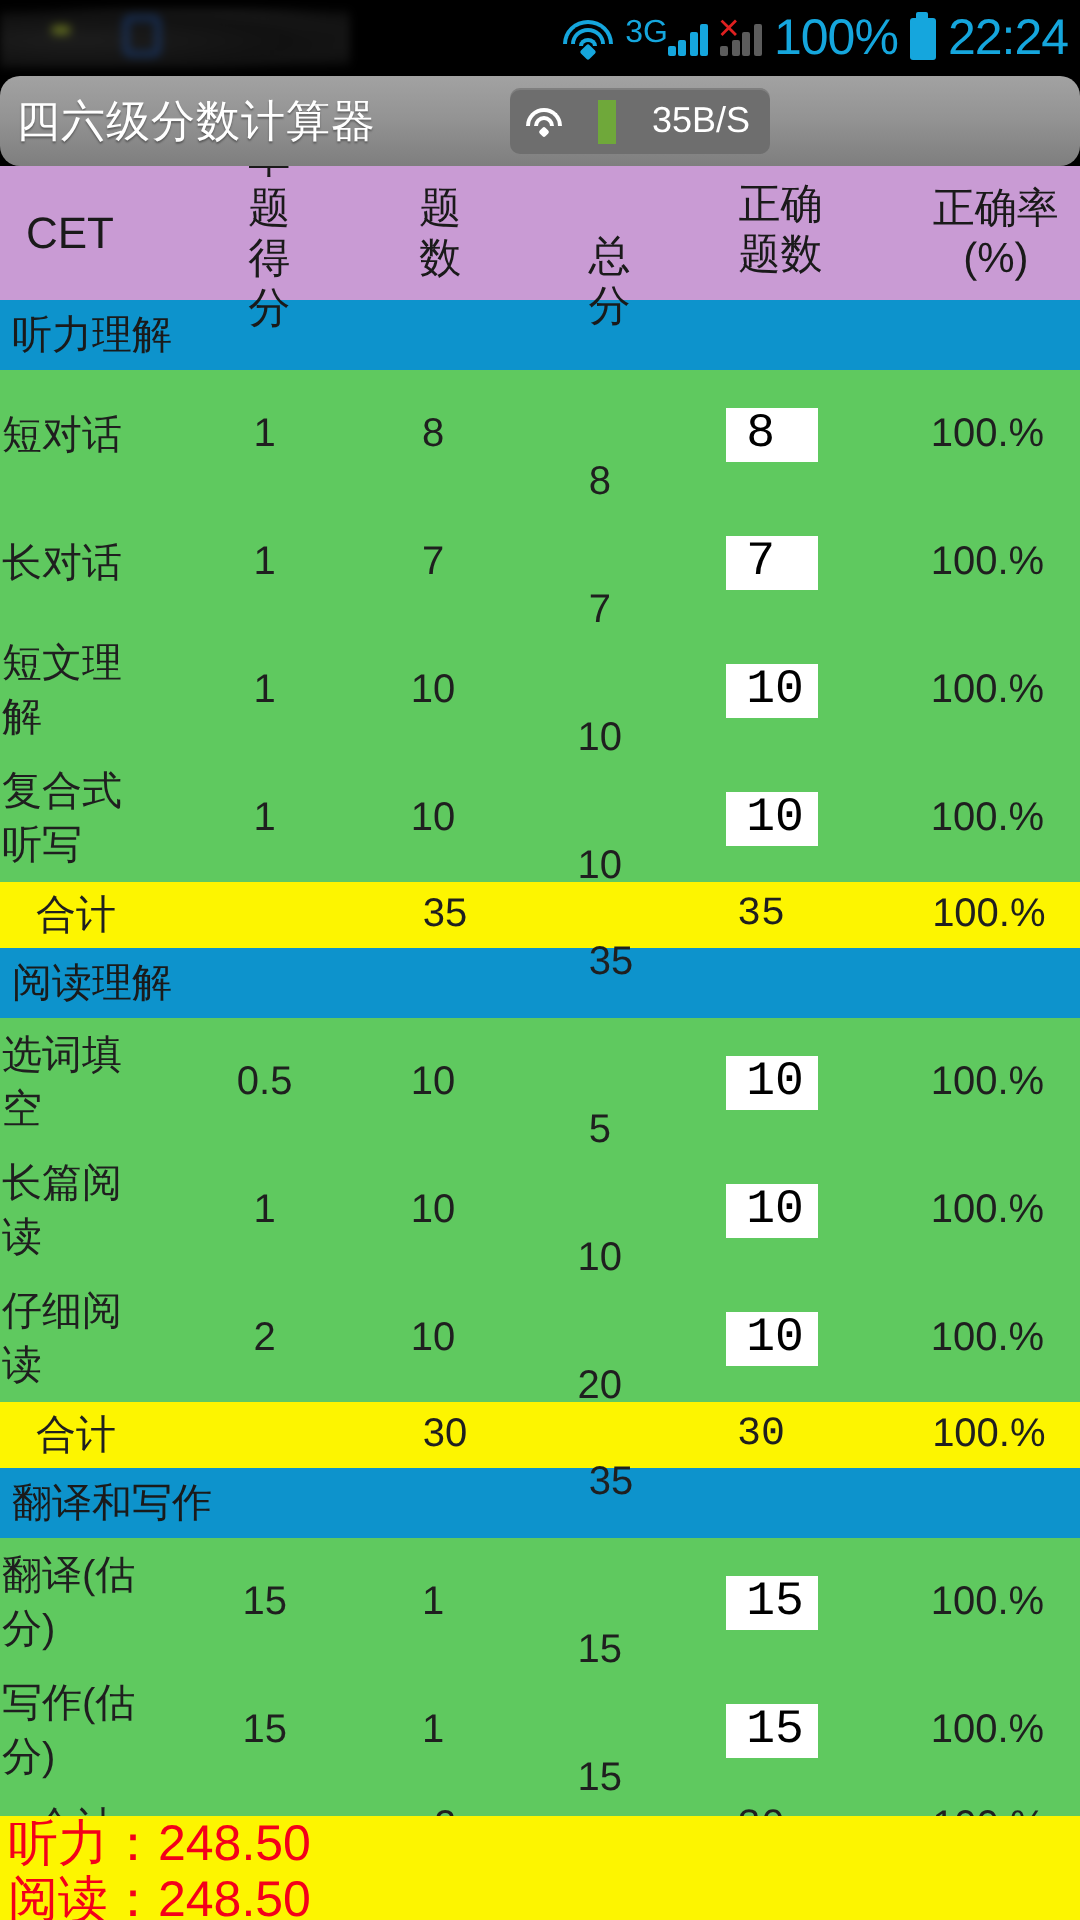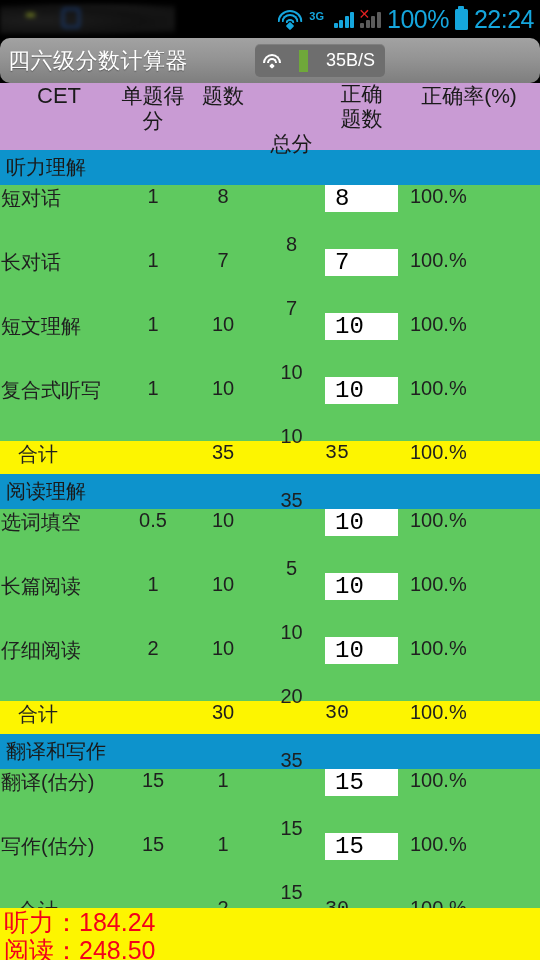--- a/index.html
+++ b/index.html
@@ -53,22 +53,22 @@
   .sig{ display:flex; align-items:flex-end; gap:1.5px; height:17px; position:relative; }
   .sig span{ width:4px; border-radius:1px; }
   .sig.on span{ background:#15a6dd; }
   .sig.off span{ background:#5c5c5c; }
   .sig span:nth-child(1){ height:5px; }
   .sig span:nth-child(2){ height:8px; }
   .sig span:nth-child(3){ height:12px; }
   .sig span:nth-child(4){ height:16px; }
   .sig-wrap{ position:relative; display:flex; align-items:flex-end; }
   .tag3g{
-    color:#15a6dd; font-size:11px; line-height:11px; font-weight:bold;
-    margin-right:10px; align-self:flex-start;
+    color:#15a6dd; font-size:16px; line-height:11px; font-weight:normal;
+    margin-right:0; align-self:flex-start;
   }
   .xmark{
     position:absolute; left:-2px; top:-4px; color:#e02020;
     font-size:14px; line-height:14px; font-weight:bold;
   }
   .pct{ color:#15a6dd; font-size:25px; line-height:25px; letter-spacing:-.5px; }
   .batt{
     width:13px; height:21px; background:#15a6dd; border-radius:1.5px; position:relative;
   }
   .batt::before{
@@ -104,21 +104,21 @@
   .nb-wifi i:nth-child(2){ width:10px; height:5px; top:4px; }
   .nb-wifi b{
     position:absolute; left:50%; bottom:0; transform:translateX(-50%) rotate(45deg);
     width:4px; height:4px; background:#fff; border-radius:1px;
   }
   .nb-bar{ width:9px; height:22px; background:#6fa83a; }
   .nb-text{ color:#fff; font-size:18px; }
 
   
   .table{ width:540px; }
-  .row{ display:flex; align-items:flex-start; width:540px; }
+  .row{ display:flex; align-items:center; width:540px;gap:44px; }
   .c-name{ width:118px; }
   .c-per { width:70px;  }
   .c-num { width:70px;  }
   .c-tot { width:67px;margin-top:48px;  }
   .c-cor { width:73px;font-family:Liberation Mono, monospace;  }
   .c-rate{ width:142px; }
 
   .thead{ background:#c99bd4; height:67px; }
   .thead .cell{
     display:flex; align-items:center; justify-content:center;
@@ -319,18 +319,18 @@
           <div class="cell c-num">2</div>
           <div class="cell c-tot">30</div>
           <div class="cell c-cor">30</div>
           <div class="cell c-rate">100.%</div>
         </div>
       </div>
   </div>
 
   <div class="footer">
     <div id="footer-scores">
-        <div class="fscore">听力：184.24</div>
+        <div class="fscore">听力：248.50</div>
         <div class="fscore">阅读：248.50</div>
       </div>
   </div>
 
 </div>
 
 </body></html>

